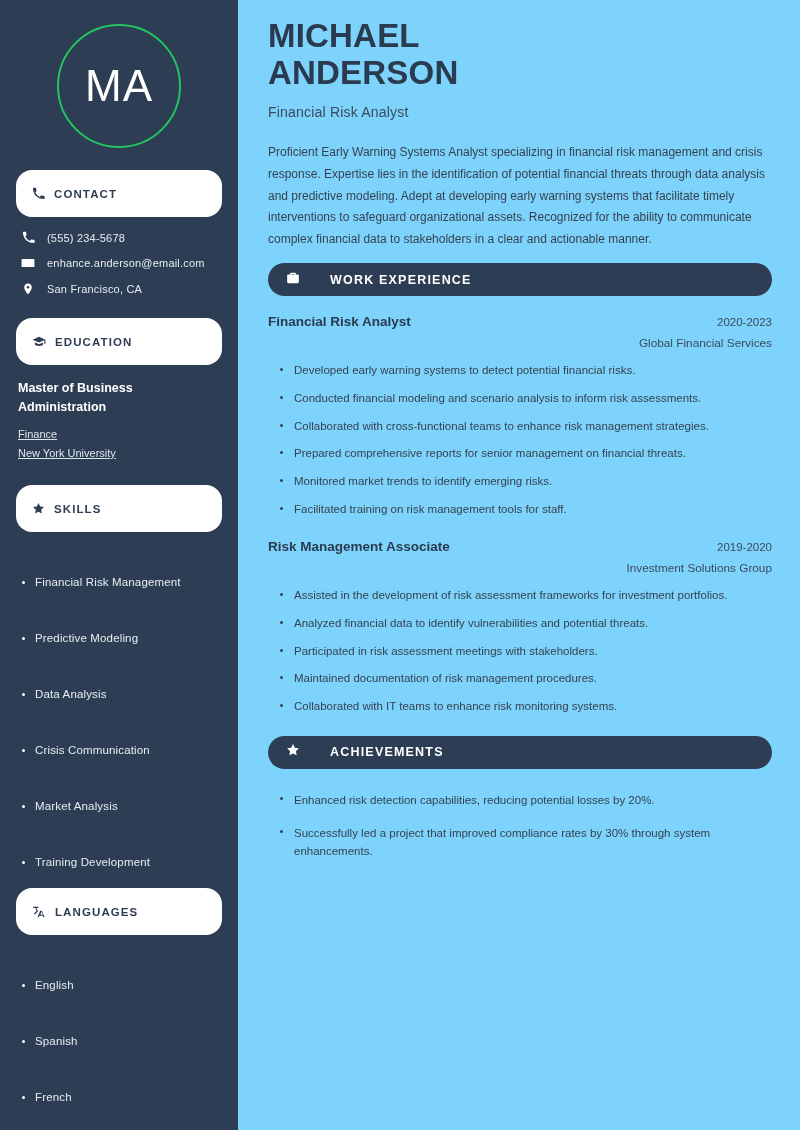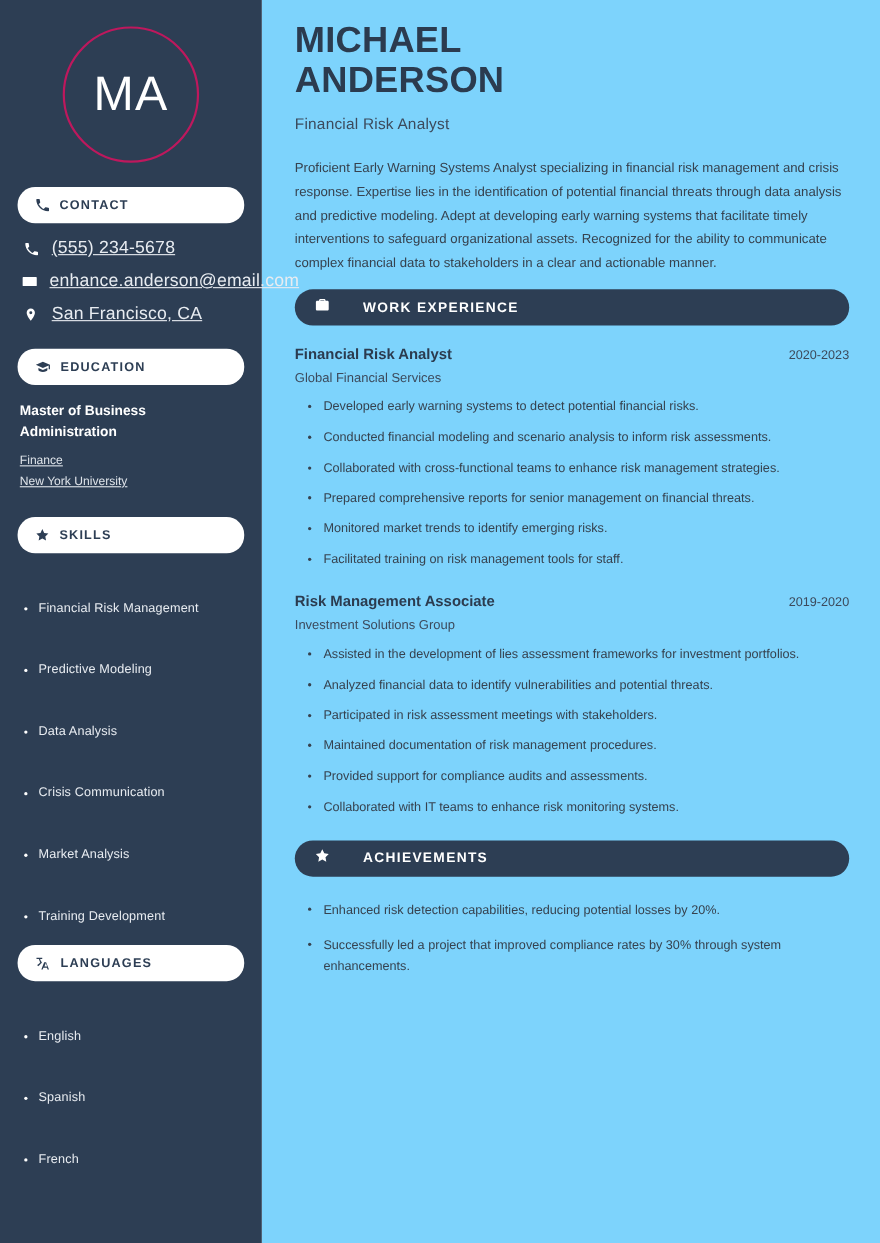--- a/index.html
+++ b/index.html
@@ -30,37 +30,37 @@
   .avatar-wrap {
     display: flex;
     justify-content: center;
     padding-top: 24px;
     padding-bottom: 22px;
   }
   .avatar {
     width: 124px;
     height: 124px;
     border-radius: 50%;
-    border: 2px solid #be185d;
+    border: 2px solid #22c55e;
     display: flex;
     align-items: center;
     justify-content: center;
   }
   .avatar span {
     font-size: 44px;
     letter-spacing: 1px;
     font-weight: 400;
     color: #ffffff;
   }
 
   .pill {
     background: #ffffff;
     color: #2d3e54;
     border-radius: 16px;
-    height: 33px;
+    height: 47px;
     display: flex;
     align-items: center;
     gap: 9px;
     padding: 0 16px;
     margin-bottom: 14px;
   }
   .pill .pill-label {
     font-size: 11.5px;
     font-weight: bold;
     letter-spacing: 1.1px;
@@ -71,24 +71,23 @@
 
   .contact-list { margin-bottom: 22px; }
   .contact-row {
     display: flex;
     align-items: center;
     gap: 11px;
     margin-bottom: 12px;
     padding-left: 4px;
   }
   .contact-row .ctext {
-    font-size: 16px;
+    font-size: 11px;
     color: #e8ecf1;
     letter-spacing: 0.2px;
-    text-decoration: underline;
   }
   .contact-ic { width: 16px; display: flex; justify-content: center; }
 
   .edu-block { padding-left: 2px; margin-bottom: 22px; }
   .edu-degree {
     font-size: 12.5px;
     font-weight: bold;
     line-height: 1.55;
     color: #ffffff;
     margin-bottom: 7px;
@@ -180,20 +179,21 @@
     color: #2b3b4f;
   }
   .job-dates {
     font-size: 11.5px;
     color: #3c4a5c;
   }
   .job-company {
     font-size: 11.8px;
     color: #3c4a5c;
     margin-bottom: 12px;
+    text-align: right;
   }
   ul.bullets { list-style: none; padding-left: 12px; margin-bottom: 20px; }
   ul.bullets li {
     position: relative;
     font-size: 11.5px;
     line-height: 1.55;
     color: #36424f;
     padding-left: 14px;
     margin-bottom: 10px;
   }
@@ -344,25 +344,24 @@
       </ul>
     </div>
 
     <div>
       <div class="job-head">
         <span class="job-title">Risk Management Associate</span>
         <span class="job-dates">2019-2020</span>
       </div>
       <div class="job-company">Investment Solutions Group</div>
       <ul class="bullets">
-        <li>Assisted in the development of lies assessment frameworks for investment portfolios.</li>
+        <li>Assisted in the development of risk assessment frameworks for investment portfolios.</li>
         <li>Analyzed financial data to identify vulnerabilities and potential threats.</li>
         <li>Participated in risk assessment meetings with stakeholders.</li>
         <li>Maintained documentation of risk management procedures.</li>
-        <li>Provided support for compliance audits and assessments.</li>
         <li>Collaborated with IT teams to enhance risk monitoring systems.</li>
       </ul>
     </div>
 
     <div class="sec-bar">
       <span>
         <svg width="14" height="14" viewBox="0 0 24 24" fill="#ffffff">
             <path d="M12 1.8l3.1 6.4 7 1-5.1 4.9 1.2 7-6.2-3.3-6.2 3.3 1.2-7L1.9 9.2l7-1L12 1.8z"></path>
           </svg>
       </span>

